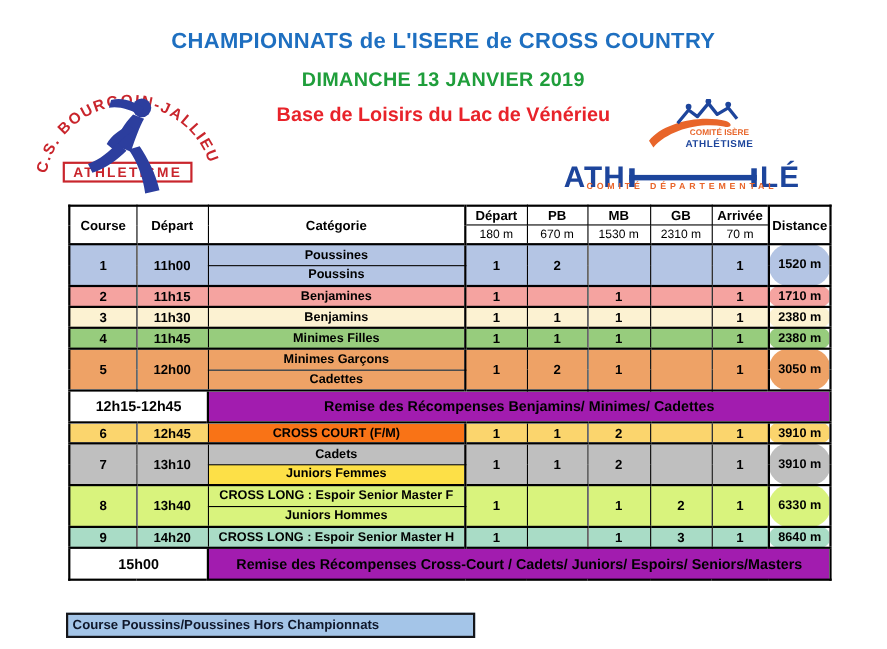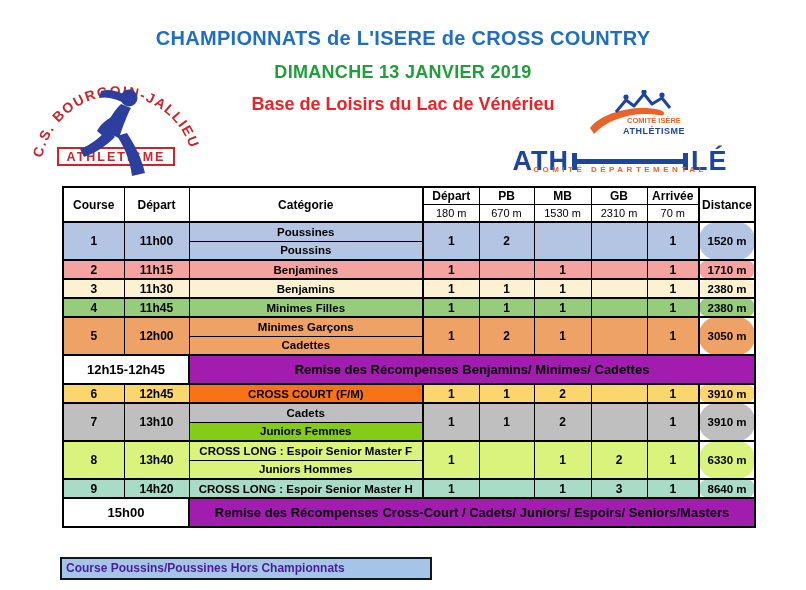--- a/index.html
+++ b/index.html
@@ -48,21 +48,21 @@
   .c-course, .c-time, .c-val { font-weight:bold; font-size:12px; }
   .c-cat  { font-weight:bold; font-size:11.5px;margin-left:24px; }
   .c-dist { font-weight:bold; font-size:11.5px;border-radius:18px; }
   .c-break-time  { font-weight:bold; font-size:13px; background:#fff; }
   .c-break-label { font-weight:bold; font-size:13px; background:#a21caf; }
 
   
   .footnote { position:absolute; left:60px; top:557px; width:364px; height:19px;
               background:var(--footnote-bg); border:2px solid #15161a;
               font-weight:bold; font-size:12px; line-height:19px; padding-left:4px;
-              color:#4c1d95; white-space:nowrap; }
+              color:#0f172a; white-space:nowrap; }
 </style>
 </head>
 <body>
 
 <div class="title-line main-title">CHAMPIONNATS de L'ISERE de CROSS COUNTRY</div>
 <div class="title-line date-line">DIMANCHE 13 JANVIER 2019</div>
 <div class="title-line loc-line">Base de Loisirs du Lac de Vénérieu</div>
 
 <svg class="club-logo" viewBox="0 0 178 124">
   <defs>
@@ -216,21 +216,21 @@
         <td class="c-time" rowspan="2" style="background: rgb(191, 191, 191);">13h10</td>
         <td class="c-cat" style="background: rgb(191, 191, 191);">Cadets</td>
         <td class="c-val vthickL" rowspan="2" style="background: rgb(191, 191, 191);">1</td>
         <td class="c-val" rowspan="2" style="background: rgb(191, 191, 191);">1</td>
         <td class="c-val" rowspan="2" style="background: rgb(191, 191, 191);">2</td>
         <td class="c-val" rowspan="2" style="background: rgb(191, 191, 191);"></td>
         <td class="c-val" rowspan="2" style="background: rgb(191, 191, 191);">1</td>
         <td class="c-dist vthickL" rowspan="2" style="background: rgb(191, 191, 191);">3910 m</td>
       </tr>
       <tr style="height: 19px;">
-        <td class="c-cat" style="background: #84cc16;">Juniors Femmes</td>
+        <td class="c-cat" style="background: #fde047;">Juniors Femmes</td>
       </tr>
       <tr class="group-start" style="height: 19px;">
         <td class="c-course" rowspan="2" style="background: rgb(217, 243, 125);">8</td>
         <td class="c-time" rowspan="2" style="background: rgb(217, 243, 125);">13h40</td>
         <td class="c-cat" style="background: rgb(217, 243, 125);">CROSS LONG : Espoir Senior Master F</td>
         <td class="c-val vthickL" rowspan="2" style="background: rgb(217, 243, 125);">1</td>
         <td class="c-val" rowspan="2" style="background: rgb(217, 243, 125);"></td>
         <td class="c-val" rowspan="2" style="background: rgb(217, 243, 125);">1</td>
         <td class="c-val" rowspan="2" style="background: rgb(217, 243, 125);">2</td>
         <td class="c-val" rowspan="2" style="background: rgb(217, 243, 125);">1</td>

